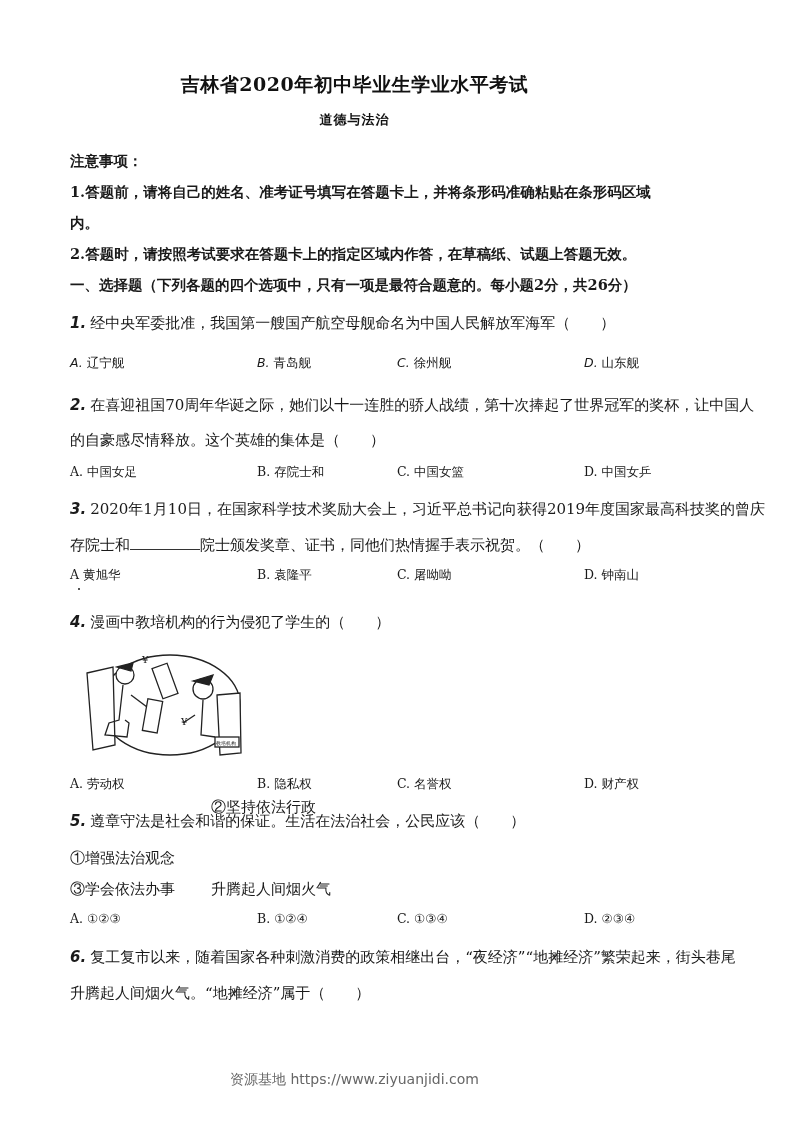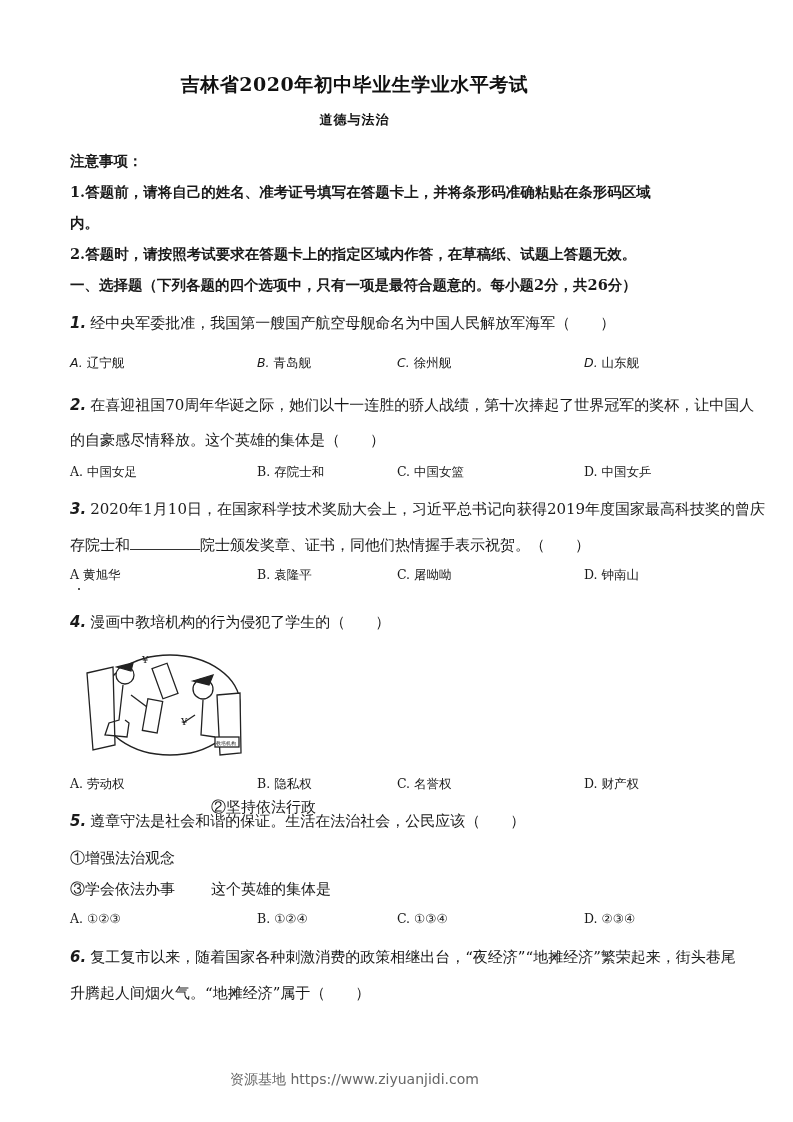--- a/index.html
+++ b/index.html
@@ -102,21 +102,21 @@
   <div class="opt"><span>C.</span> <span>名誉权</span></div>
   <div class="opt"><span>D.</span> <span>财产权</span></div>
 </div>
 
 <div class="line q" style="top:812px;">
   <span class="qn">5.</span><span>遵章守法是社会和谐的保证。生活在法治社会，公民应该（　　）</span>
 </div>
 <div class="line q" style="top:849px;">①增强法治观念</div>
 <div class="line q" style="top:798px; left:211px;">②坚持依法行政</div>
 <div class="line q" style="top:880px;text-align:right;">③学会依法办事</div>
-<div class="line q" style="top:880px; left:211px;">这个英雄的集体是</div>
+<div class="line q" style="top:880px; left:211px;">升腾起人间烟火气</div>
 <div class="opts" style="top:911px;">
   <div class="opt"><span>A.</span> <span>①②③</span></div>
   <div class="opt"><span>B.</span> <span>①②④</span></div>
   <div class="opt"><span>C.</span> <span>①③④</span></div>
   <div class="opt"><span>D.</span> <span>②③④</span></div>
 </div>
 
 <div class="line q" style="top:948px;">
   <span class="qn">6.</span><span>复工复市以来，随着国家各种刺激消费的政策相继出台，“夜经济”“地摊经济”繁荣起来，街头巷尾</span>
 </div>

